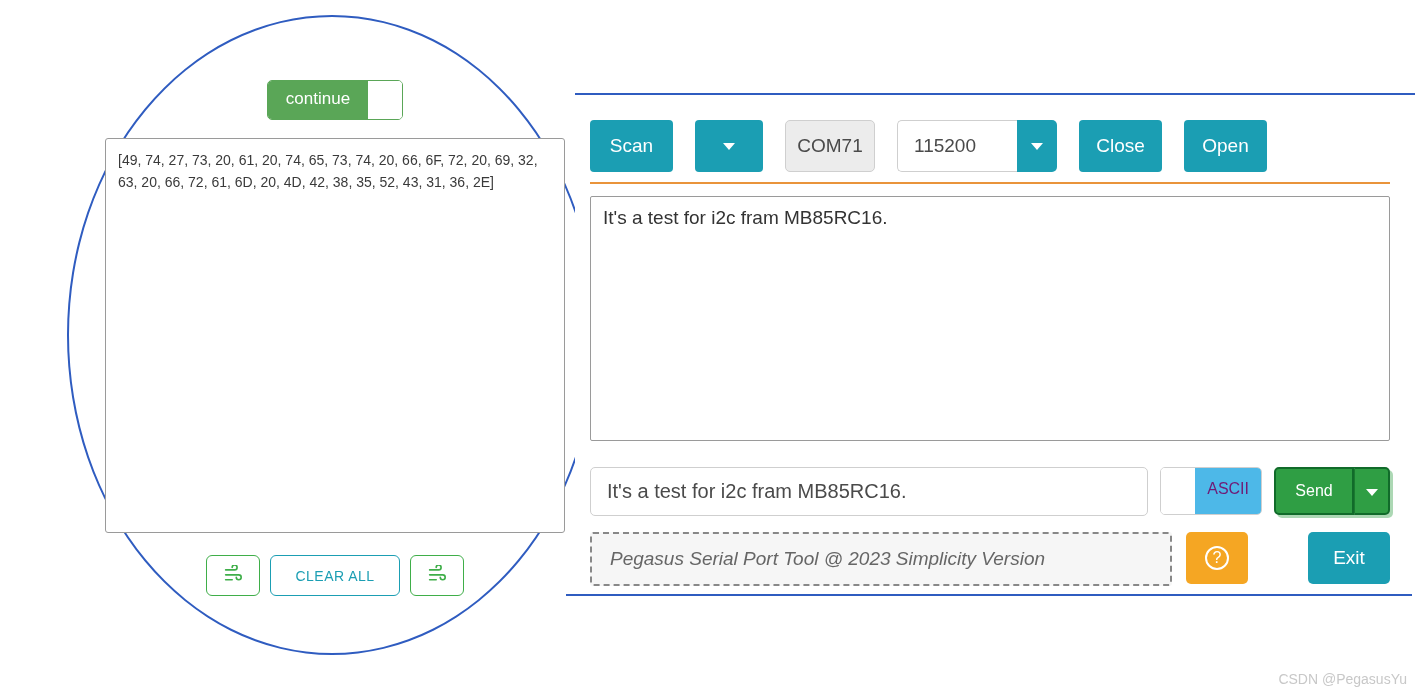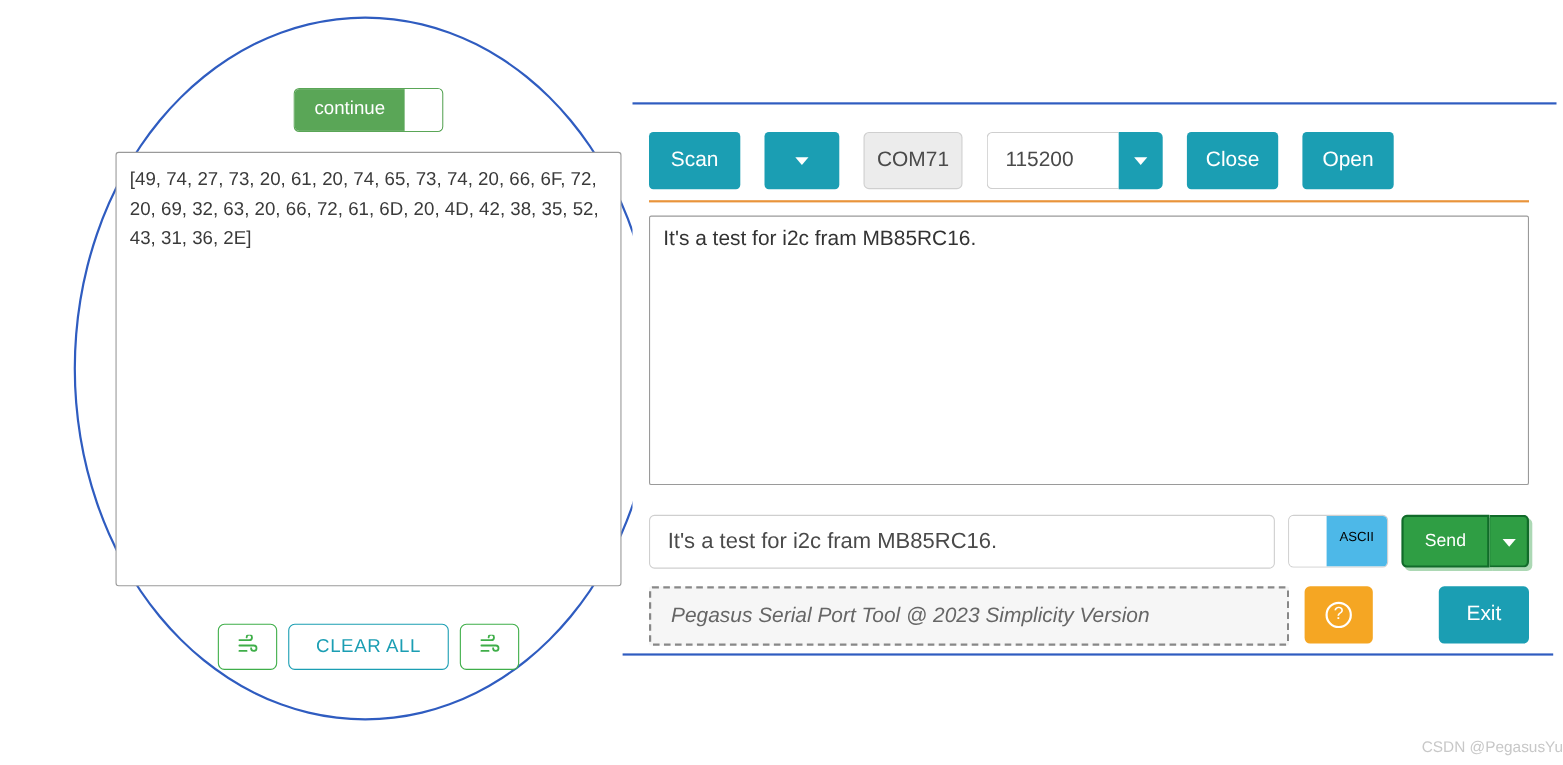--- a/index.html
+++ b/index.html
@@ -59,29 +59,29 @@
     display:flex; border:1px solid #5aa657; border-radius:5px; overflow:hidden; height:40px;
   }
   .toggle-on {
     background:#5aa657; color:#fff; padding: 8px 18px; font-size:17px;
   }
   .toggle-off {
     width:34px; background:#fff;
   }
   .hex-output {
     border:1px solid #9a9a9a; border-radius:3px; padding:10px 12px;
-    font-size:17px; line-height:1.6; color:#3a3a3a; height:395px;
+    font-size:14px; line-height:1.6; color:#3a3a3a; height:395px;
     overflow:auto; background:#fff;
   }
   .left-bottom {
     display:flex; gap:10px; justify-content:center; margin-top:22px;
   }
   .btn {
-    border-radius:6px; padding:9px 16px; font-size:17px; cursor:pointer;
-    display:inline-flex; align-items:center; justify-content:center;margin-top:12px;
+    border-radius:6px; padding:9px 16px; font-size:14px; cursor:pointer;
+    display:inline-flex; align-items:center; justify-content:center;
   }
   .btn-outline-green {
     border:1.5px solid #3fae49; color:#3fae49; background:#fff;
   }
   .btn-outline-teal {
     border:1.5px solid #1b9eb3; color:#1b9eb3; background:#fff; padding:9px 24px; letter-spacing:0.5px;
   }
   .wind-icon { font-size:19px; line-height:1; }
   
   .right-area {
@@ -123,21 +123,21 @@
     display:flex; gap:12px; margin-top:22px; align-items:stretch;
   }
   .tx-input {
     flex:1; border:1px solid #cfcfcf; border-radius:5px; padding:12px 16px;
     font-size:20px; color:#4a4a4a;
   }
   .ascii-toggle {
     display:flex; border:1px solid #cfcfcf; border-radius:5px; overflow:hidden; height:48px;
   }
   .ascii-off { width:34px; background:#fff; }
-  .ascii-on { background:#4db8e8; color:#000000; padding:12px 12px; font-size:12px; }
+  .ascii-on { background:#4db8e8; color:#701a75; padding:12px 12px; font-size:16px; }
   .send-group { display:flex; height:48px; }
   .btn-send {
     background:#2f9e44; color:#fff; border:2px solid #116b2a; font-size:16px;
     width:80px; border-radius:5px 0 0 5px; box-shadow: 3px 3px 0 rgba(47,158,68,.4);
   }
   .btn-send-caret {
     background:#2f9e44; color:#fff; border:2px solid #116b2a; border-left:1px solid #1a7a30;
     width:36px; border-radius:0 5px 5px 0; box-shadow: 3px 3px 0 rgba(47,158,68,.4);
   }
   .footer-row {
@@ -150,21 +150,21 @@
   .btn-help {
     background:#f5a623; color:#fff; width:62px; height:52px; border:none; border-radius:5px;
     display:flex; align-items:center; justify-content:center;
   }
   .btn-exit {
     background:#1b9eb3; color:#fff; width:82px; height:52px; border:none; border-radius:5px;
     font-size:19px;
     margin-left:46px;
   }
   .watermark {
-    position:absolute; right:0; bottom:8px; color:#c8c8c8; font-size:14px;
+    position:absolute; right:14px; bottom:8px; color:#c8c8c8; font-size:14px;
   }
   .caret-down {
     width:0; height:0; border-left:6px solid transparent; border-right:6px solid transparent;
     border-top:7px solid currentColor; display:inline-block;
   }
   .help-glyph {
     width:24px;height:24px;border:2.2px solid #fff;border-radius:50%;
     display:flex;align-items:center;justify-content:center;font-size:16px;
   }
 </style>

